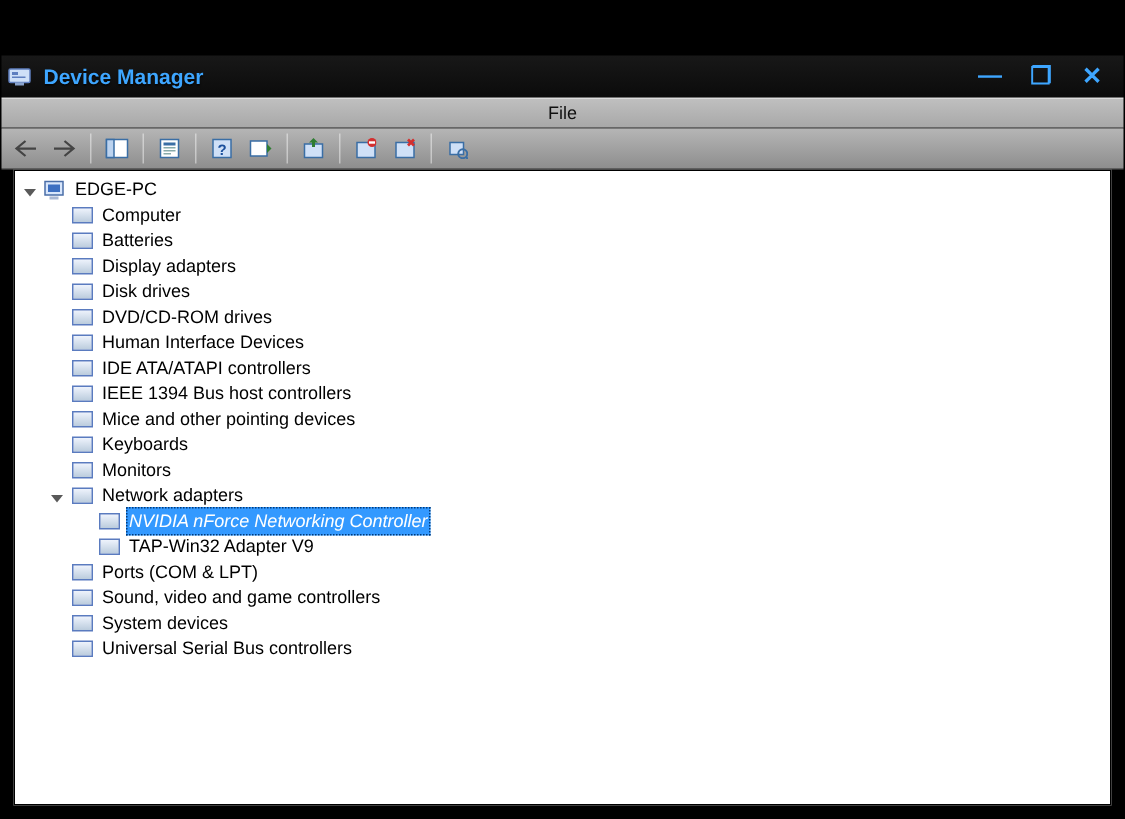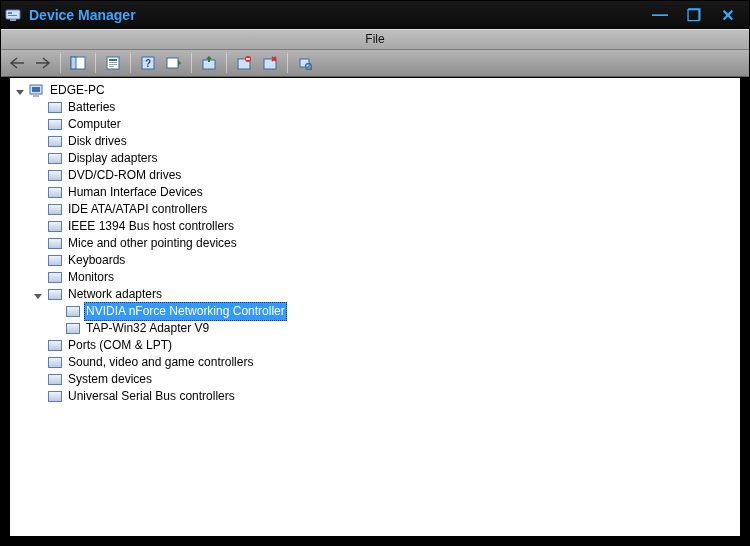--- a/index.html
+++ b/index.html
@@ -22,20 +22,21 @@
   }
   .titlebar {
     background: linear-gradient(to bottom, #181818, #0b0b0b);
     height: 28px;
     display: flex;
     align-items: center;
     padding: 0 4px;
     color: #3ea6ff;
     font-size: 14px;
     font-weight: 600;
+    margin-top: 36px;
   }
   .titlebar .app-icon {
     width: 16px; height: 16px;
     margin-right: 8px;
     display: inline-flex;
   }
   .titlebar .title-text { flex: 1; text-shadow: 0 1px 1px rgba(0,0,0,.6); }
   .window-controls { display: flex; gap: 12px; padding-right: 6px; }
   .window-controls span {
     width: 22px; height: 18px;
@@ -118,20 +119,21 @@
     width: 16px; height: 16px;
     display: inline-flex; align-items: center; justify-content: center;
     margin: 0 3px 0 1px;
   }
   .node .label { padding: 0 2px; text-align: right; }
   .node.selected .label {
     background: #3399ff;
     color: #fff;
     border: 1px dotted #003a7a;
     padding: 0 1px;
+    font-style: italic;
   }
   
   .ico-box { width: 14px; height: 11px; border: 1px solid #5a7bbf; background: linear-gradient(#eef3fc,#bcd); display:inline-block; }
 </style>
 </head>
 <body>
 
 <div class="window">
 
   <div class="titlebar">
@@ -249,48 +251,48 @@
               </span>
               <span class="label">EDGE-PC</span>
             </div>
             <ul>
               <li>
                 <div class="node">
                   <span class="expander"></span>
                   <span class="dev-icon">
                     <span class="ico-box"></span>
                   </span>
+                  <span class="label">Computer</span>
+                </div>
+              </li>
+              <li>
+                <div class="node">
+                  <span class="expander"></span>
+                  <span class="dev-icon">
+                    <span class="ico-box"></span>
+                  </span>
                   <span class="label">Batteries</span>
                 </div>
               </li>
               <li>
                 <div class="node">
                   <span class="expander"></span>
                   <span class="dev-icon">
                     <span class="ico-box"></span>
                   </span>
-                  <span class="label">Computer</span>
+                  <span class="label">Display adapters</span>
                 </div>
               </li>
               <li>
                 <div class="node">
                   <span class="expander"></span>
                   <span class="dev-icon">
                     <span class="ico-box"></span>
                   </span>
                   <span class="label">Disk drives</span>
-                </div>
-              </li>
-              <li>
-                <div class="node">
-                  <span class="expander"></span>
-                  <span class="dev-icon">
-                    <span class="ico-box"></span>
-                  </span>
-                  <span class="label">Display adapters</span>
                 </div>
               </li>
               <li>
                 <div class="node">
                   <span class="expander"></span>
                   <span class="dev-icon">
                     <span class="ico-box"></span>
                   </span>
                   <span class="label">DVD/CD-ROM drives</span>
                 </div>

